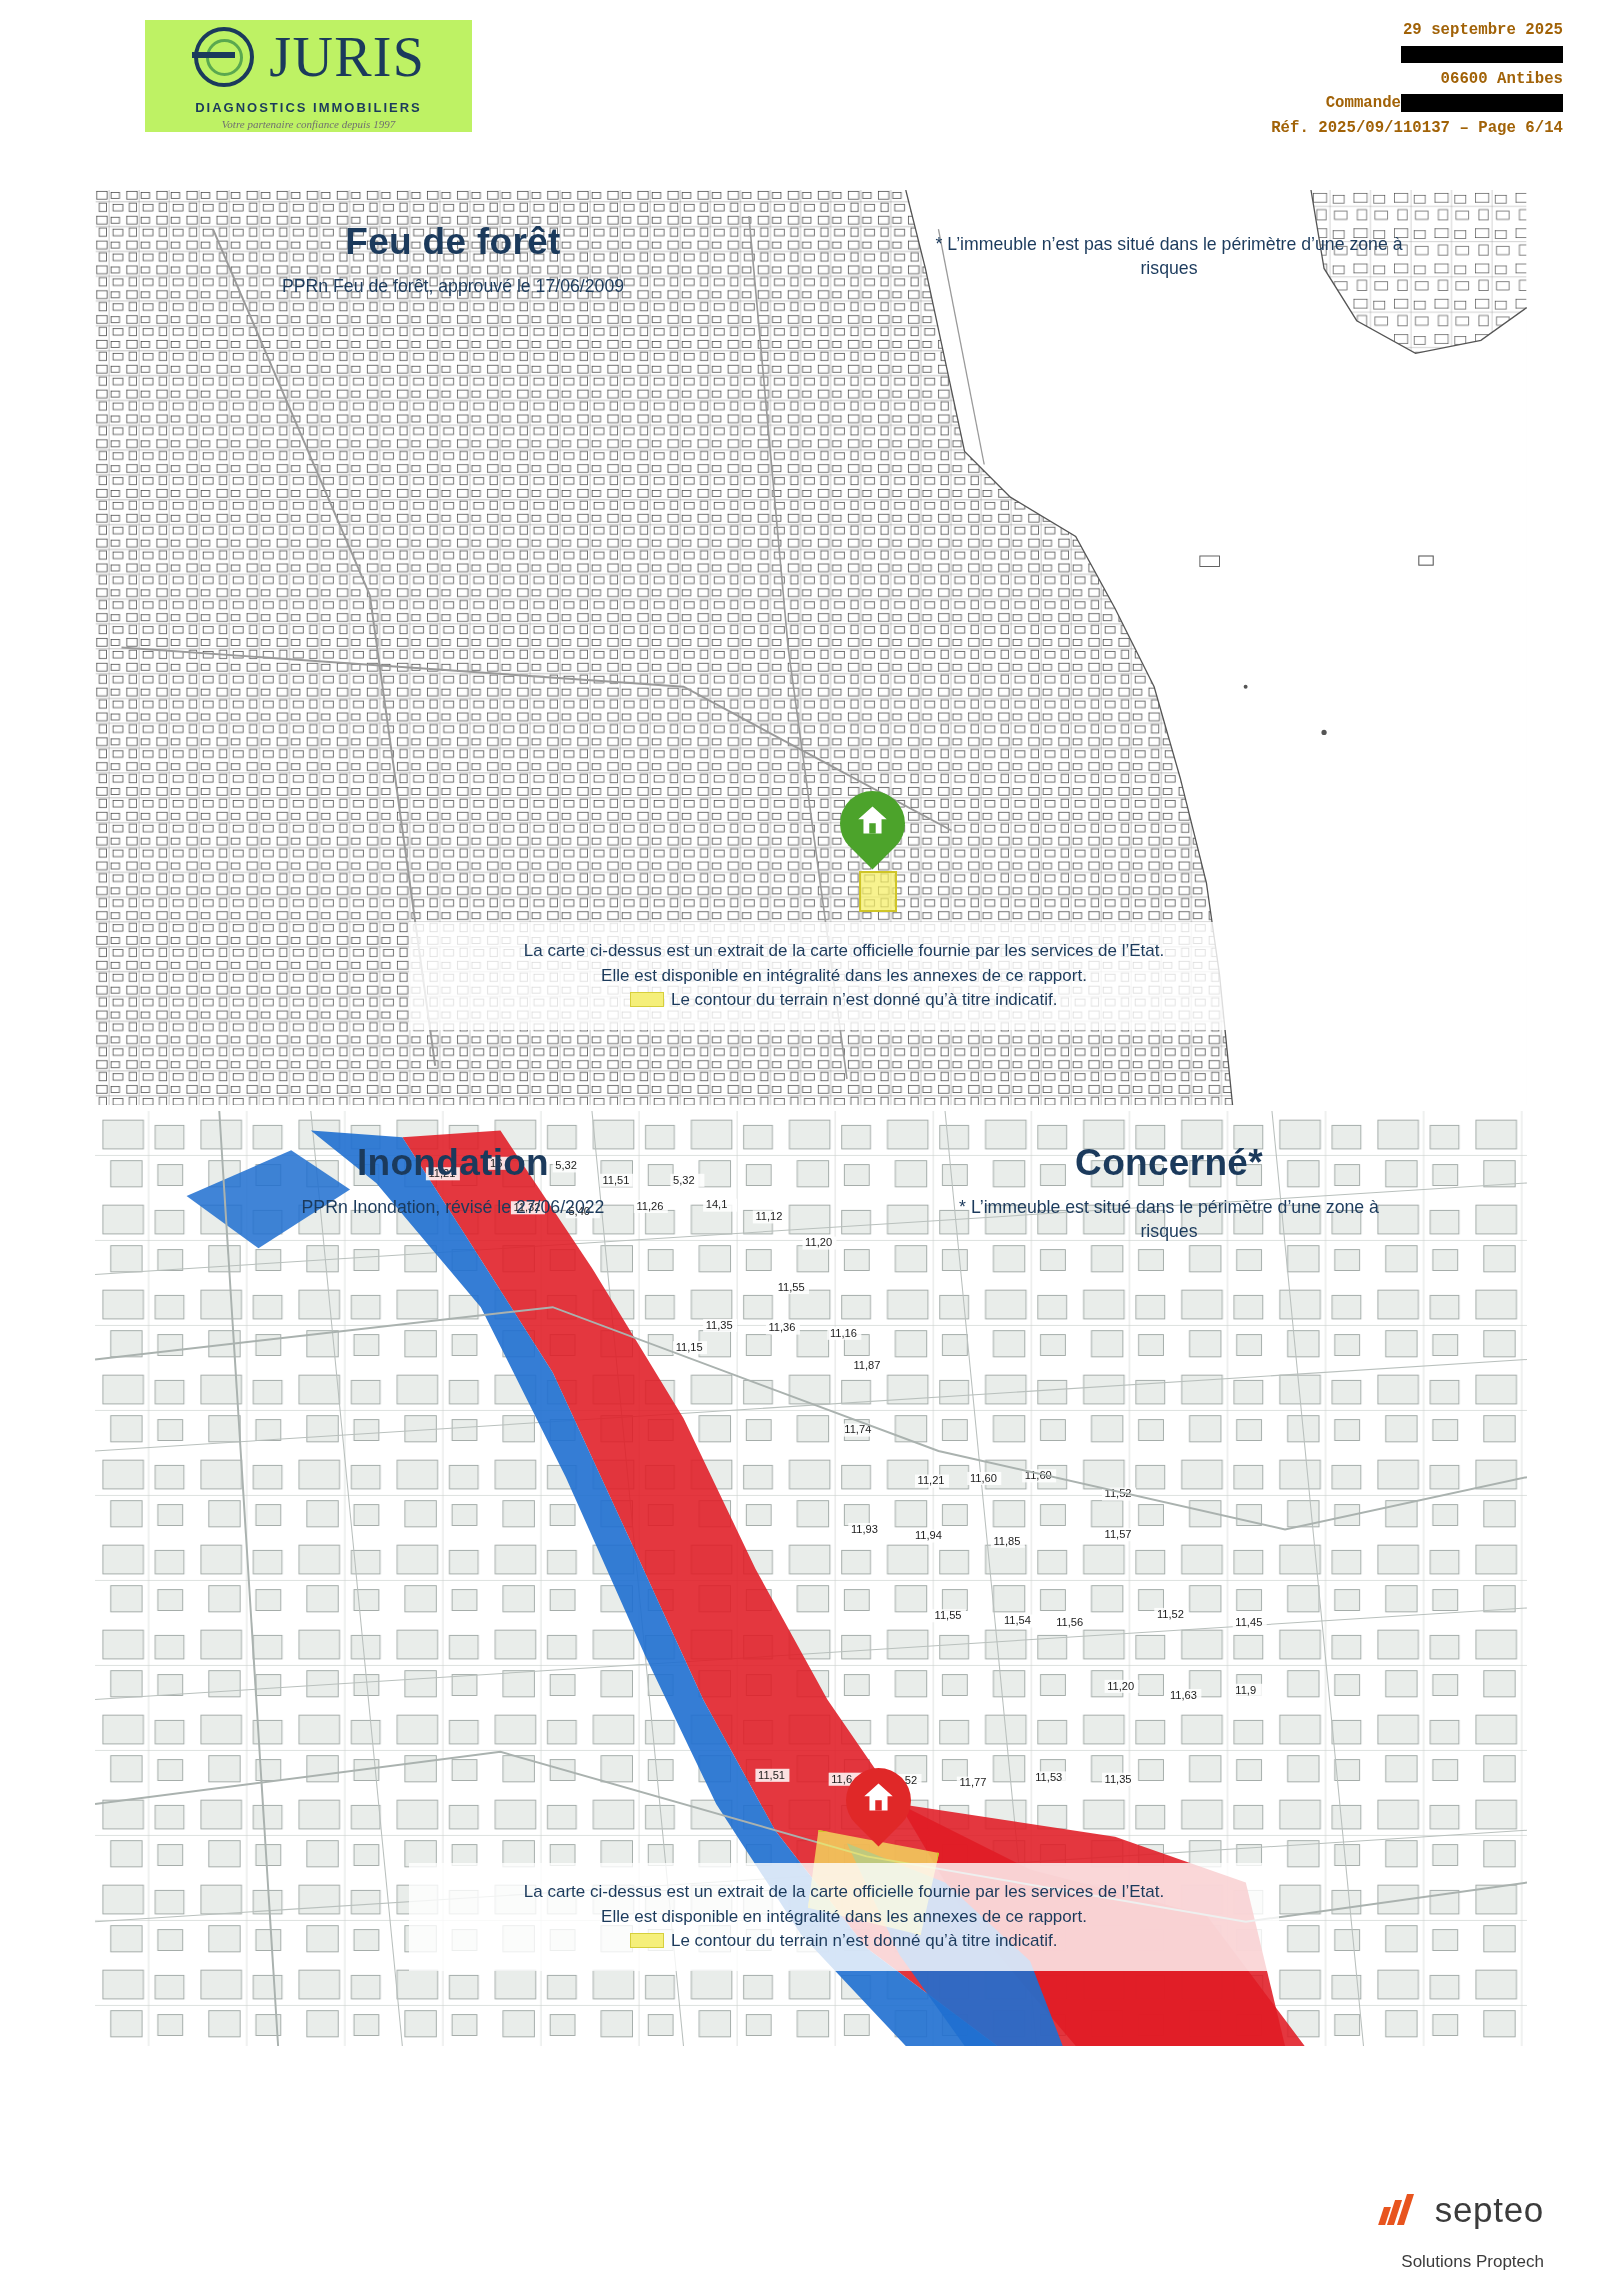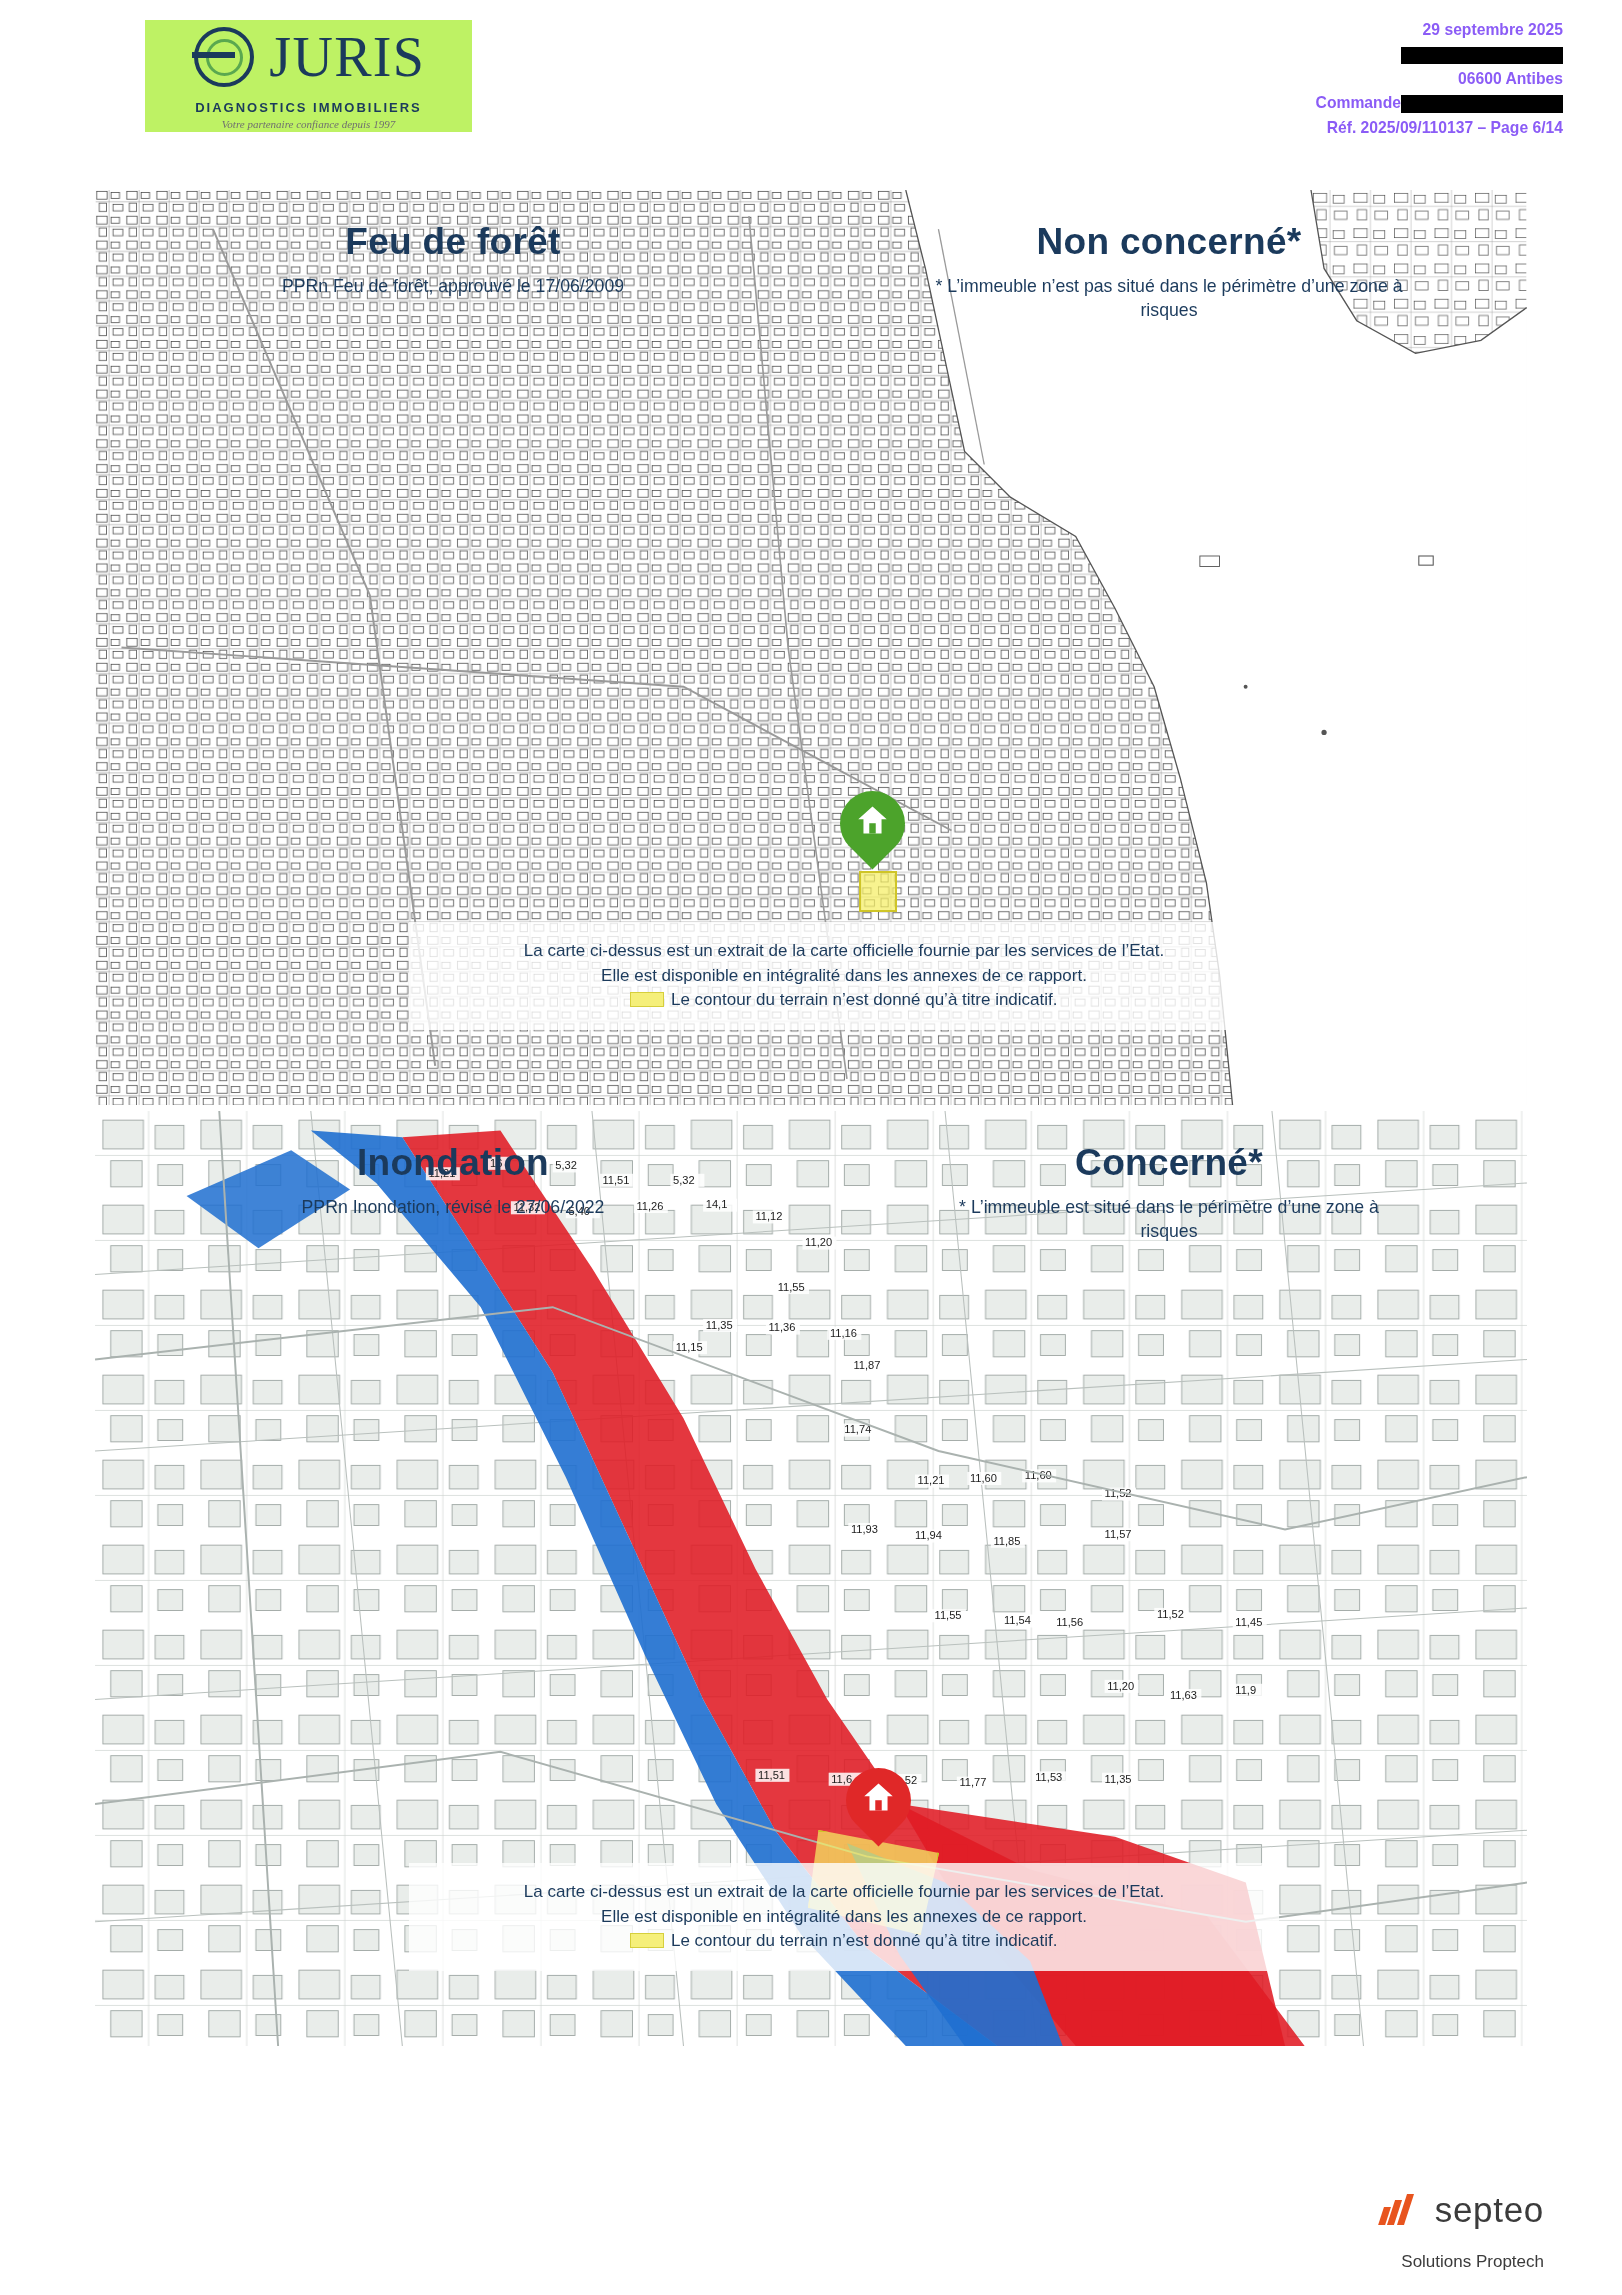--- a/index.html
+++ b/index.html
@@ -85,22 +85,23 @@
     color: #6f6f6f;
     margin-top: 5.2px;
   }
 
   .header-right {
     position: absolute;
     right: 59px; top: 18.3px;
     text-align: right;
     font-size: 15.7px;
     font-weight: bold;
-    color: #8b5cf6;
+    color: #a16207;
     line-height: 1.55;
+    font-family: Liberation Mono, monospace;
   }
   .header-right .line { white-space: nowrap; }
   .redacted {
     display: inline-block;
     background: #000;
     color: #000;
     vertical-align: middle;
   }
   .redact-b { width: 162px; height: 17.7px; }
 
@@ -318,21 +319,20 @@
       <path d="M1290,60 L1360,420" fill="none" stroke="#9a9a9a" stroke-width="2"></path>
     </svg>
   </div>
 
   <div class="titles">
     <div class="title-col">
       <div class="title-main">Feu de forêt</div>
       <div class="title-sub">PPRn Feu de forêt, approuvé le 17/06/2009</div>
     </div>
     <div class="title-col">
-      <div class="title-main">Non concerné*</div>
       <div class="title-sub narrow">* L’immeuble n’est pas situé dans le périmètre d’une zone à risques</div>
     </div>
   </div>
 
   <div class="marker" style="left:745px; top:601px;">
     <div class="pin" style="background:#4CA32B;"></div>
     <div class="house">
       <svg viewBox="0 0 48 46" width="31" height="30">
         <path d="M24 2 L46 22 H38 V44 H10 V22 H2 Z" fill="#ffffff"></path>
         <rect x="19" y="28" width="10" height="16" fill="#4CA32B"></rect>

